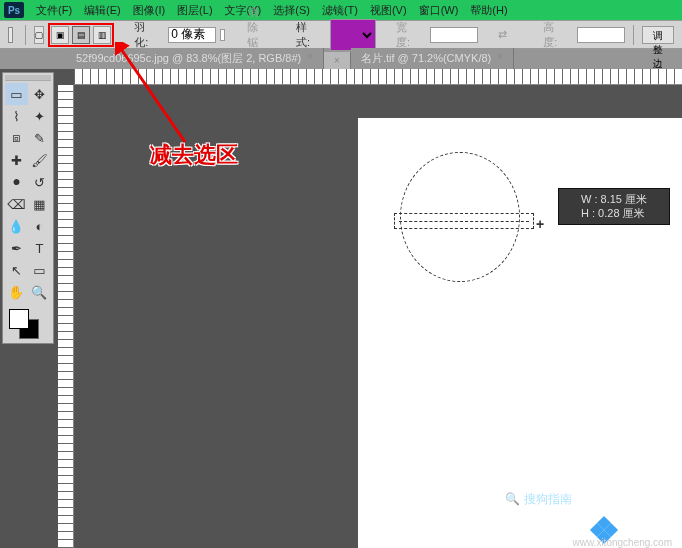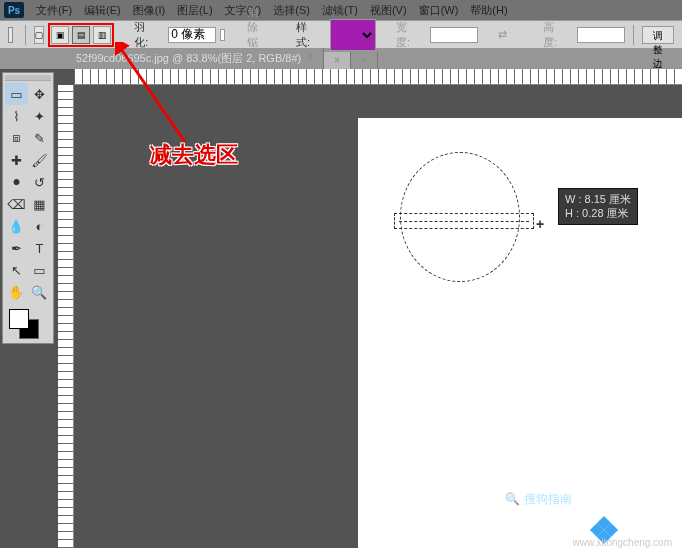--- a/index.html
+++ b/index.html
@@ -1,17 +1,17 @@
 <!DOCTYPE html>
 <html><head>
 <meta charset="utf-8">
 <style>
 *{margin:0;padding:0;box-sizing:border-box;font-family:"Microsoft YaHei",Arial,sans-serif;font-size:11px;user-select:none}
 body{width:682px;height:548px;background:#535353;overflow:hidden;position:relative}
-.menubar{background:#737373;height:21px;display:flex;align-items:center;padding:0 4px;border-bottom:1px solid #999}
+.menubar{background:#22c55e;height:21px;display:flex;align-items:center;padding:0 4px;border-bottom:1px solid #999}
 .ps-logo{width:20px;height:16px;background:#0a2740;color:#5fa8d3;font-weight:bold;font-size:10px;display:flex;align-items:center;justify-content:center;margin-right:6px;border-radius:2px}
 .menu-item{padding:2px 6px;color:#222;cursor:pointer}
 .optbar{background:#d4d4d4;height:28px;display:flex;align-items:center;padding:0 8px;border-bottom:1px solid #999;gap:4px}
 .dd{width:14px;height:16px;border:1px solid #888;background:#e8e8e8;margin-right:4px}
 .sep{width:1px;height:20px;background:#999;margin:0 4px}
 .mode-btn{width:18px;height:18px;border:1px solid #999;background:#e4e4e4;display:flex;align-items:center;justify-content:center;font-size:9px}
 .mode-btn.sel{background:#c8c8c8;border-color:#666}
 .highlight-box{border:2px solid #e00;padding:1px;display:flex;gap:3px}
 .lbl{color:#333;margin:0 16px}
 .ninput{width:48px;height:16px;border:1px solid #999;background:#fff;font-size:12px;padding:0 2px}
@@ -33,21 +33,21 @@
 .sw-bg{position:absolute;left:14px;top:12px;width:20px;height:20px;background:#000;border:1px solid #666}
 .ruler-h{position:absolute;left:74px;top:69px;right:0;height:16px;background:#fff;border-bottom:1px solid #888;overflow:hidden}
 .ruler-h::after{content:"";position:absolute;left:0;right:0;top:0;bottom:0;background:repeating-linear-gradient(90deg,#666 0,#666 1px,transparent 1px,transparent 8px)}
 .ruler-v{position:absolute;left:58px;top:85px;width:16px;bottom:0;background:#fff;border-right:1px solid #888;overflow:hidden}
 .ruler-v::after{content:"";position:absolute;left:0;right:0;top:0;bottom:0;background:repeating-linear-gradient(0deg,#666 0,#666 1px,transparent 1px,transparent 8px)}
 .canvas{position:absolute;left:358px;top:118px;width:324px;height:430px;background:#fff;box-shadow:0 0 0 1px #555}
 .circle-sel{position:absolute;left:400px;top:152px;width:120px;height:130px;border:1.5px dashed #333;border-radius:50%}
 .rect-sel{position:absolute;left:394px;top:213px;width:140px;height:16px;border:1.5px dashed #333;background:transparent}
 .rect-sel::after{content:"";position:absolute;left:4px;right:4px;top:50%;height:0;border-top:1.5px dashed #333}
 .cross{position:absolute;left:536px;top:216px;color:#333;font-size:14px;font-weight:bold}
-.tooltip{position:absolute;left:558px;top:188px;background:#3a3a3a;color:#ddd;font-size:9px;padding:3px 6px;border:1px solid #111;line-height:1.3}
+.tooltip{position:absolute;left:558px;top:188px;background:#3a3a3a;color:#ddd;font-size:9px;padding:3px 22px;border:1px solid #111;line-height:1.3}
 .annot{position:absolute;left:150px;top:140px;color:#e00000;font-size:22px;font-weight:bold;text-shadow:1px 1px 0 #fff,-1px -1px 0 #fff,1px -1px 0 #fff,-1px 1px 0 #fff}
 .arrow{position:absolute;left:115px;top:42px;pointer-events:none}
 .watermark{position:absolute;right:10px;bottom:6px;display:flex;align-items:center;gap:8px;opacity:.9}
 .wm-logo{width:24px;height:24px;position:relative}
 .wm-logo .d{position:absolute;width:10px;height:10px;background:#2a9df4;transform:rotate(45deg)}
 .wm-text{color:#fff;font-size:16px;font-weight:bold}
 .wm-sogou{position:absolute;right:110px;bottom:40px;color:#7dd3fc;font-size:12px;opacity:.6}
 </style>
 </head>
 <body>
@@ -92,20 +92,21 @@
 
 <div class="tabstrip">
  <div class="dtab">
       <span>52f99cd06695c.jpg @ 83.8%(图层 2, RGB/8#)</span>
       <span class="tab-x">×</span>
     </div>
  <div class="dtab active">
       <span class="tab-x">×</span>
     </div>
  <div class="dtab">
+      <span>名片.tif @ 71.2%(CMYK/8)</span>
       <span class="tab-x">×</span>
     </div>
 </div>
 
 <div class="toolbox">
  <div class="handle"></div>
  <div class="trow">
       <div class="tcell active">▭</div>
       <div class="tcell">✥</div>
     </div>

